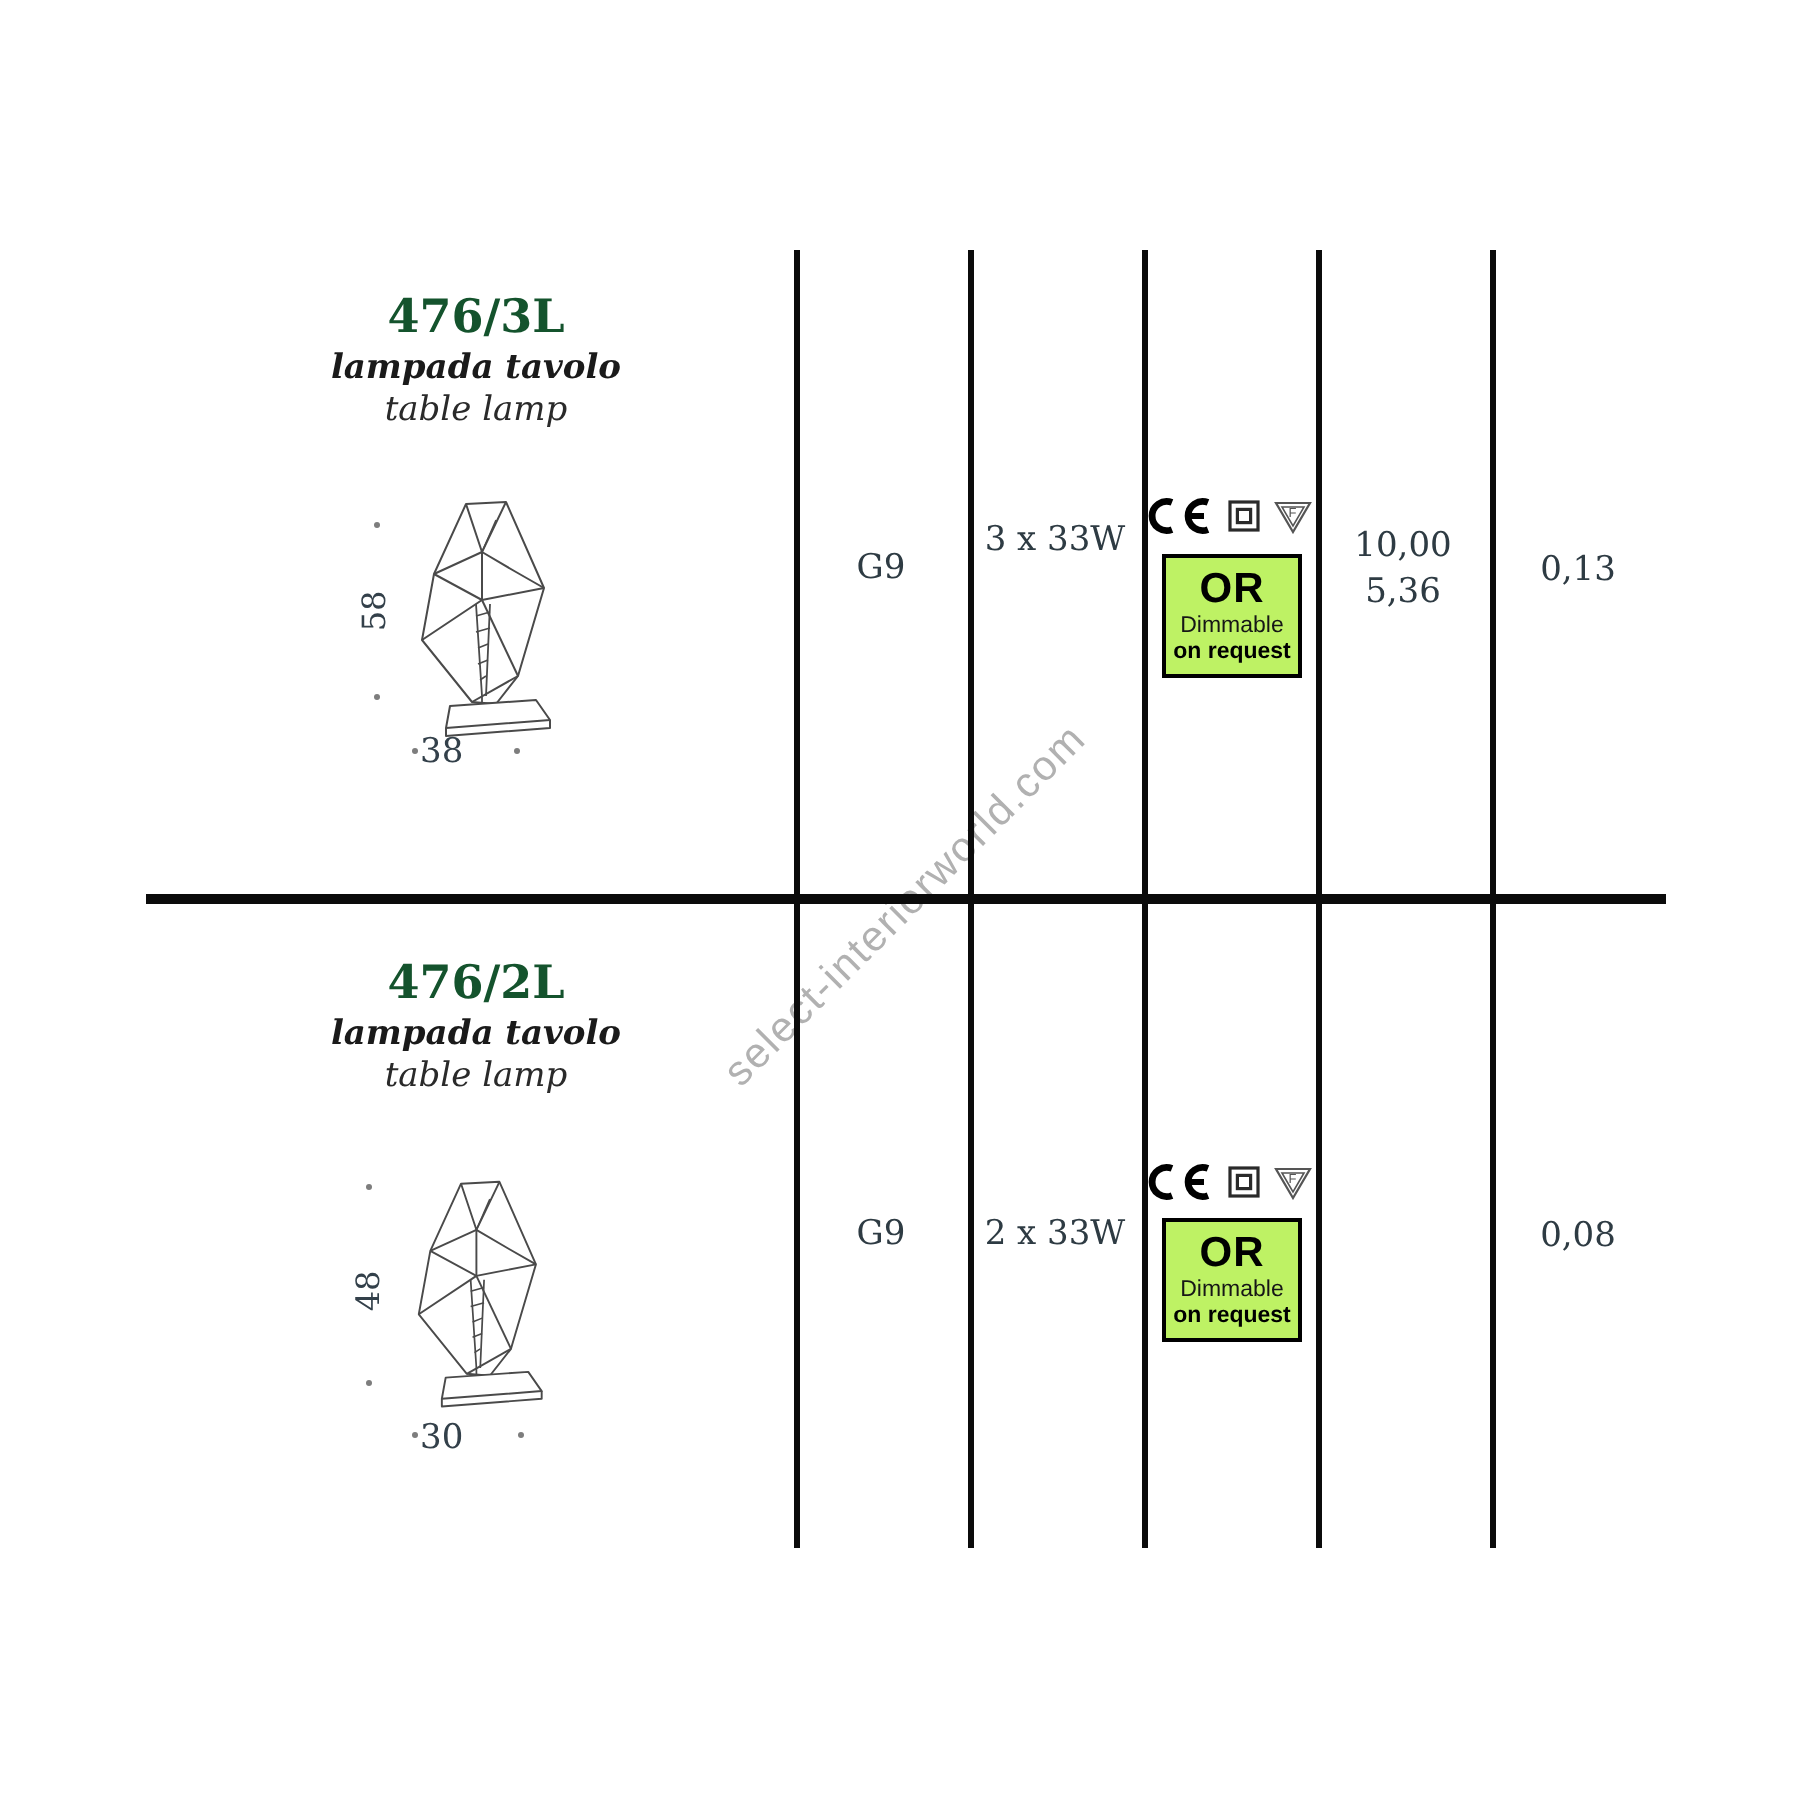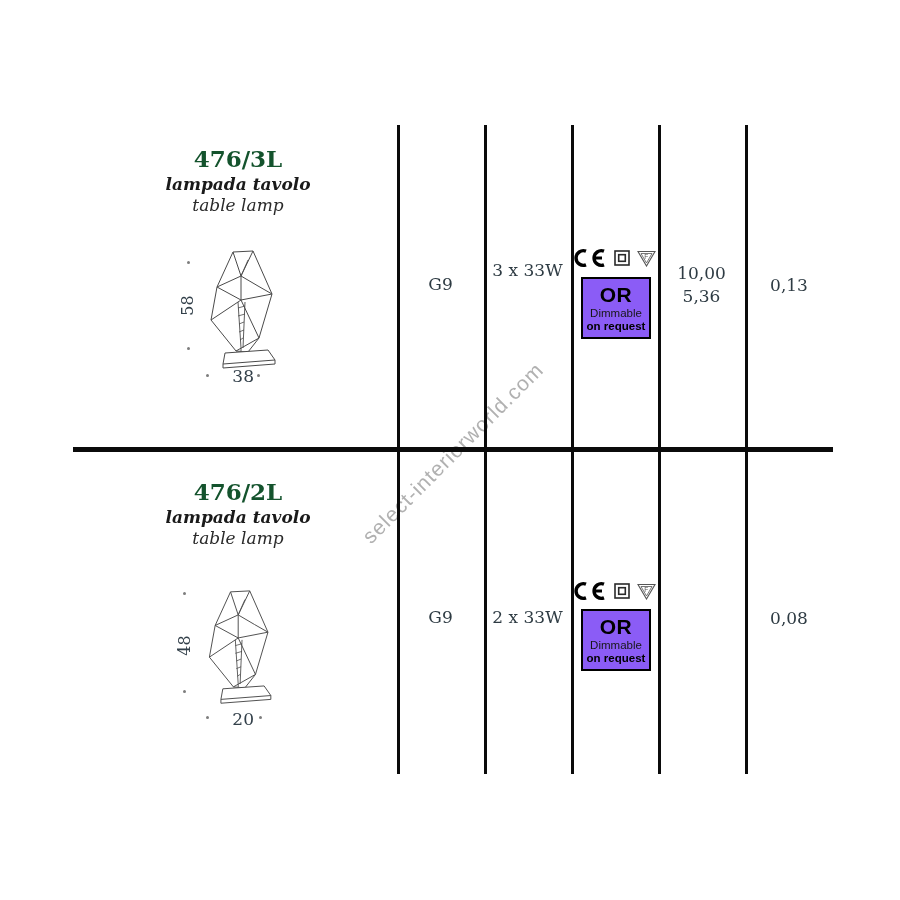--- a/index.html
+++ b/index.html
@@ -18,25 +18,25 @@
   .name-en{font-family:"DejaVu Serif",serif;font-style:italic;font-size:17px;color:#2a2a2a;line-height:20px;}
   
   .cell{position:absolute;text-align:center;z-index:3;
         font-family:"DejaVu Serif",serif;font-size:17px;color:#2e3b43;}
   .twolines{line-height:23px;}
   
   .figure{position:absolute;width:145px;height:150px;z-index:3;}
   .dim-dot{position:absolute;width:3px;height:3px;border-radius:50%;background:#7d7d7d;}
   .dim-v{position:absolute;transform:rotate(-90deg);transform-origin:center;
          font-family:"DejaVu Serif",serif;font-size:16px;color:#33404a;}
-  .dim-h{position:absolute;text-align:right;width:44px;
+  .dim-h{position:absolute;text-align:left;width:44px;
          font-family:"DejaVu Serif",serif;font-size:17px;color:#33404a;}
   
   .certs{position:absolute;width:88px;display:flex;align-items:center;justify-content:center;gap:7px;z-index:3;}
-  .orbox{position:absolute;width:66px;height:58px;border:2px solid #000;background:#8b5cf6;
+  .orbox{position:absolute;width:66px;height:58px;border:2px solid #000;background:#bef264;
          display:flex;flex-direction:column;align-items:center;justify-content:center;z-index:3;}
   .orbox .or{font-size:21px;font-weight:800;color:#000;line-height:21px;letter-spacing:0.5px;}
   .orbox .dim1{font-size:11.5px;color:#161616;line-height:13px;margin-top:2px;}
   .orbox .dim2{font-size:11.5px;font-weight:bold;color:#000;line-height:13px;}
   svg{display:block;}
 </style>
 </head>
 <body>
 
 <div id="page">
@@ -119,21 +119,21 @@
     <div class="name-it">lampada tavolo</div>
     <div class="name-en">table lamp</div>
   </div>
 
   <div class="figure" style="left:170px;top:581px">
     <span class="dim-dot" style="left:13px;top:11px"></span>
     <span class="dim-dot" style="left:13px;top:109px"></span>
     <span class="dim-dot" style="left:36px;top:135px"></span>
     <span class="dim-dot" style="left:89px;top:135px"></span>
     <div class="dim-v" style="left:4px;top:55px">48</div>
-    <div class="dim-h" style="left:40px;top:128px">20</div>
+    <div class="dim-h" style="left:40px;top:128px">30</div>
     <svg width="96" height="119" viewBox="0 0 100 122" style="position:absolute;left:25px;top:8px" fill="none" stroke="#4a4a4a" stroke-width="1" stroke-linejoin="round">
       <path d="M37,2 L57,1 L76,44 L63,88 L52,102 L40,101 L15,70 L21,37 Z"></path>
       <path d="M37,2 L45,26 L57,1"></path>
       <path d="M45,26 L21,37"></path>
       <path d="M45,26 L62,36 L76,44"></path>
       <path d="M21,37 L45,50 L15,70"></path>
       <path d="M45,50 L76,44"></path>
       <path d="M45,50 L63,88"></path>
       <path d="M45,26 L45,50"></path>
       <path d="M52,10 L45,26" stroke-width="0.8"></path>

